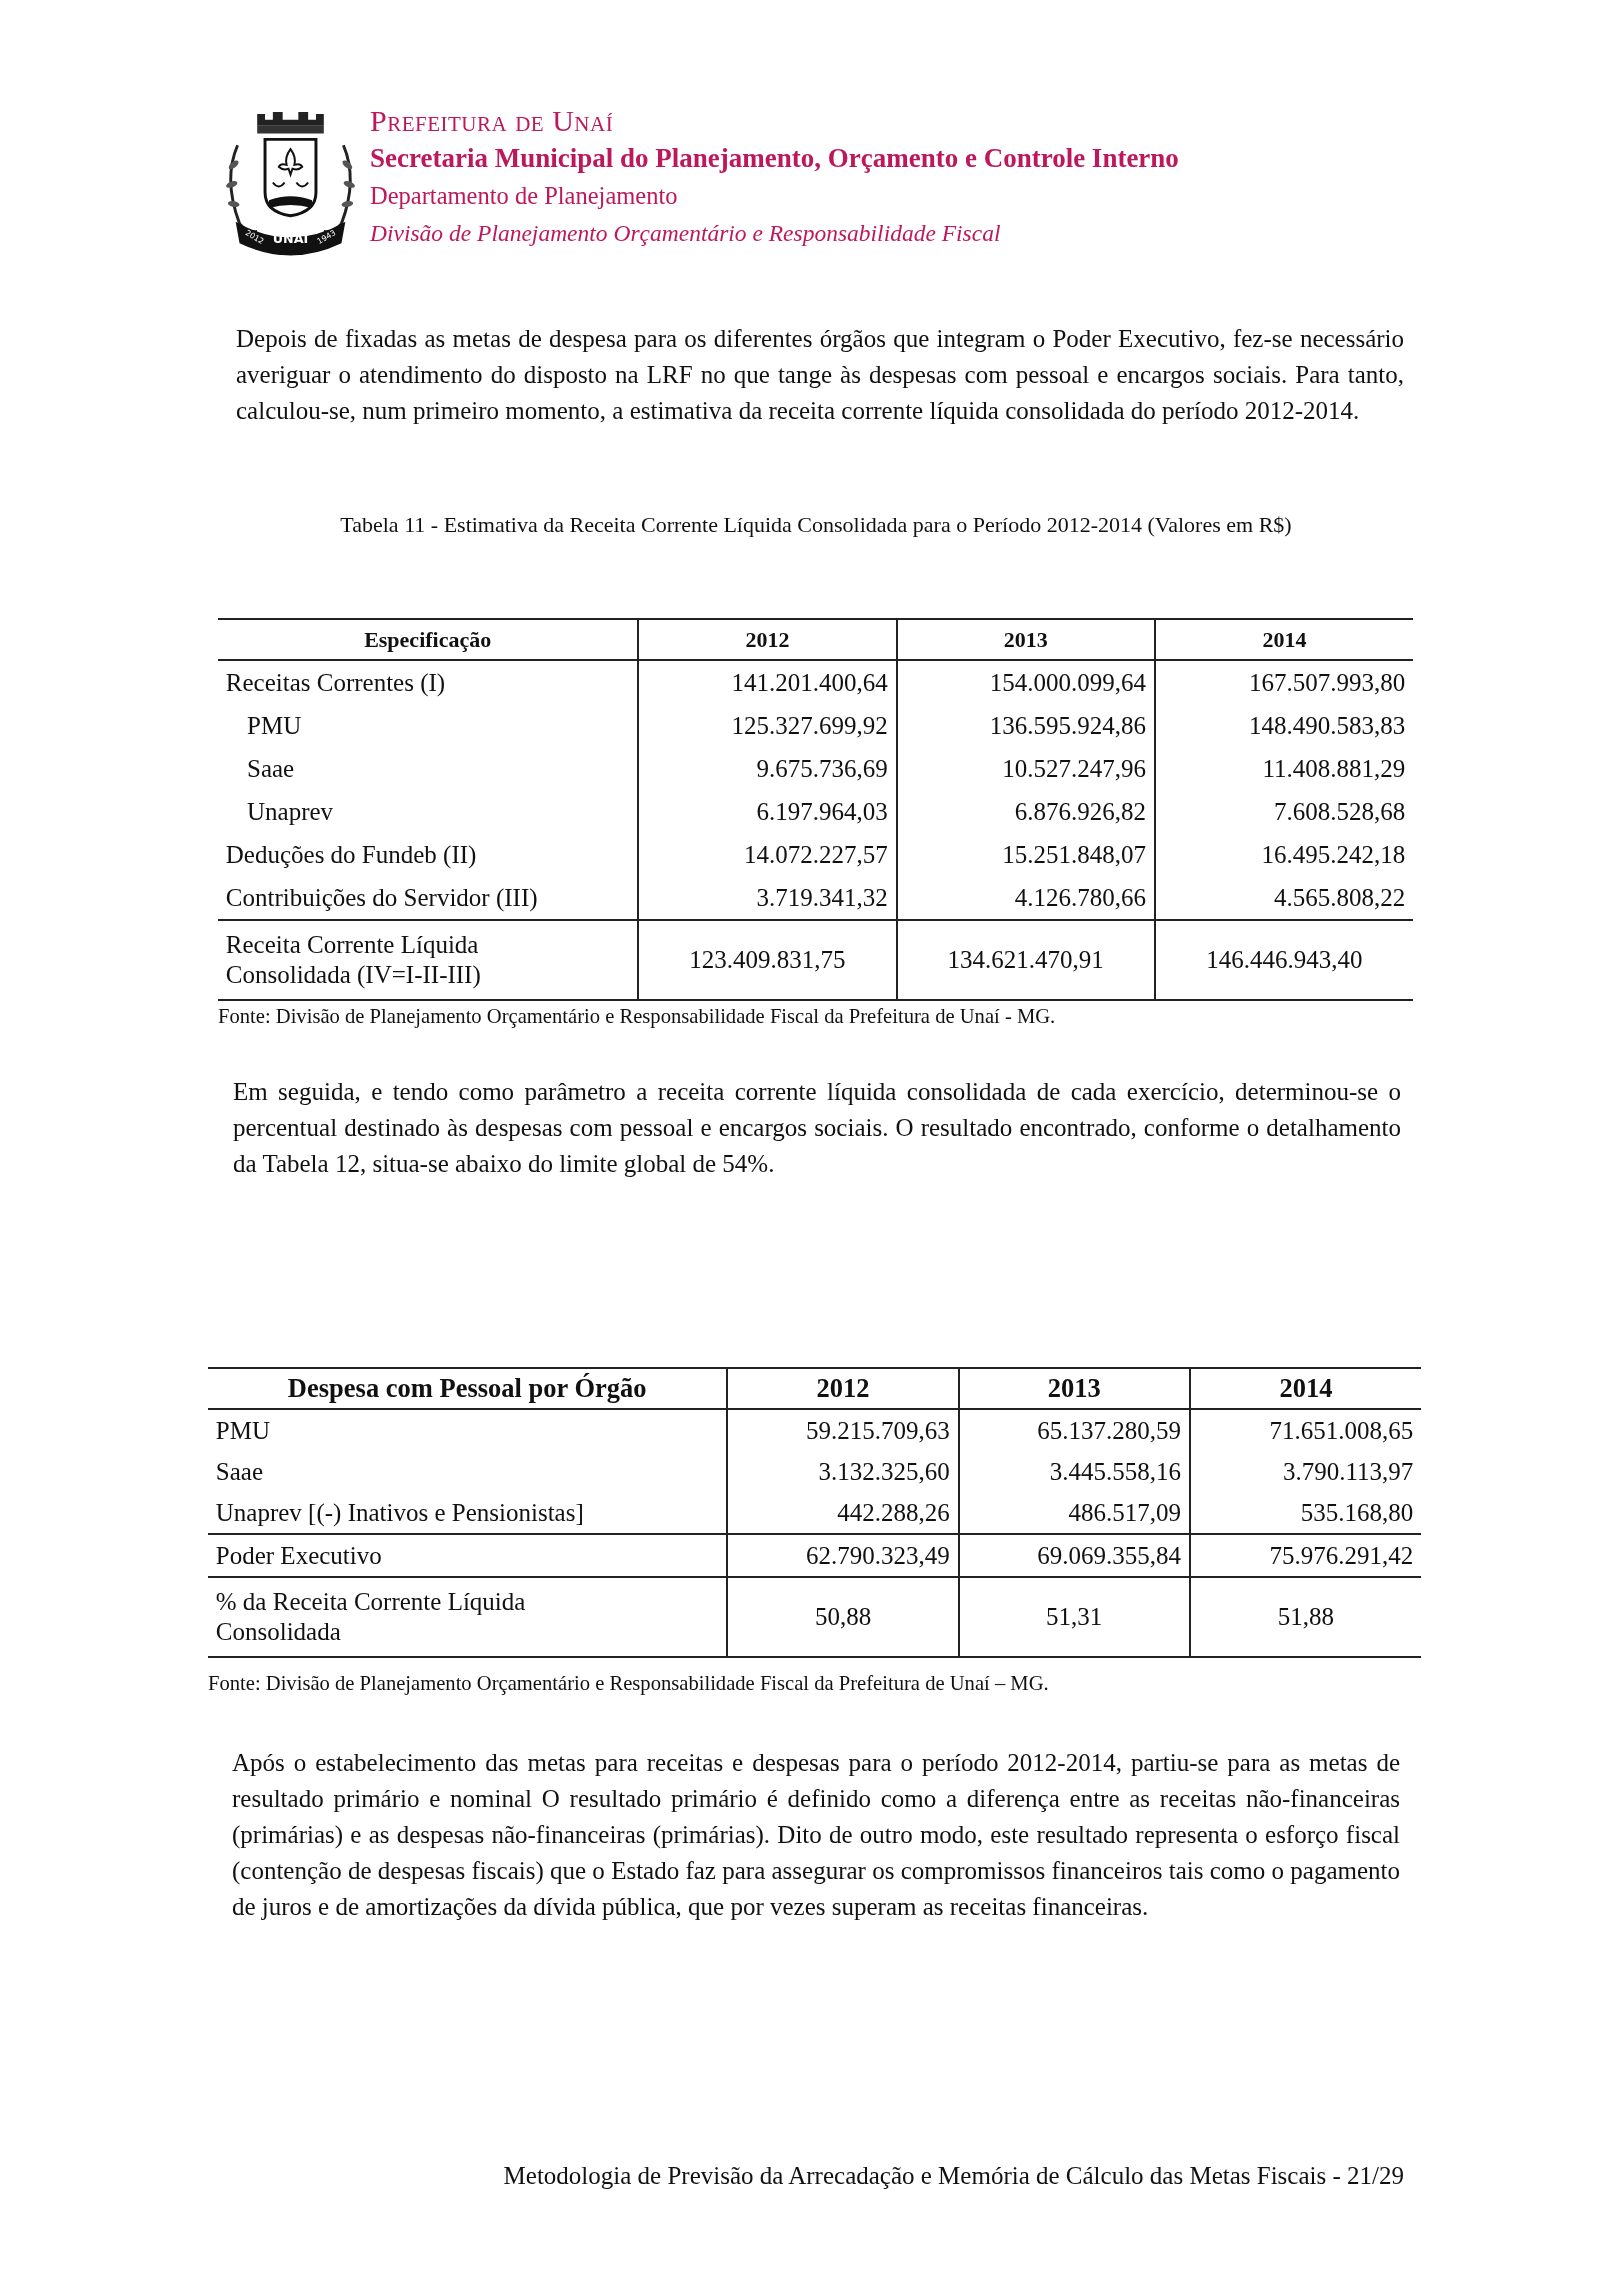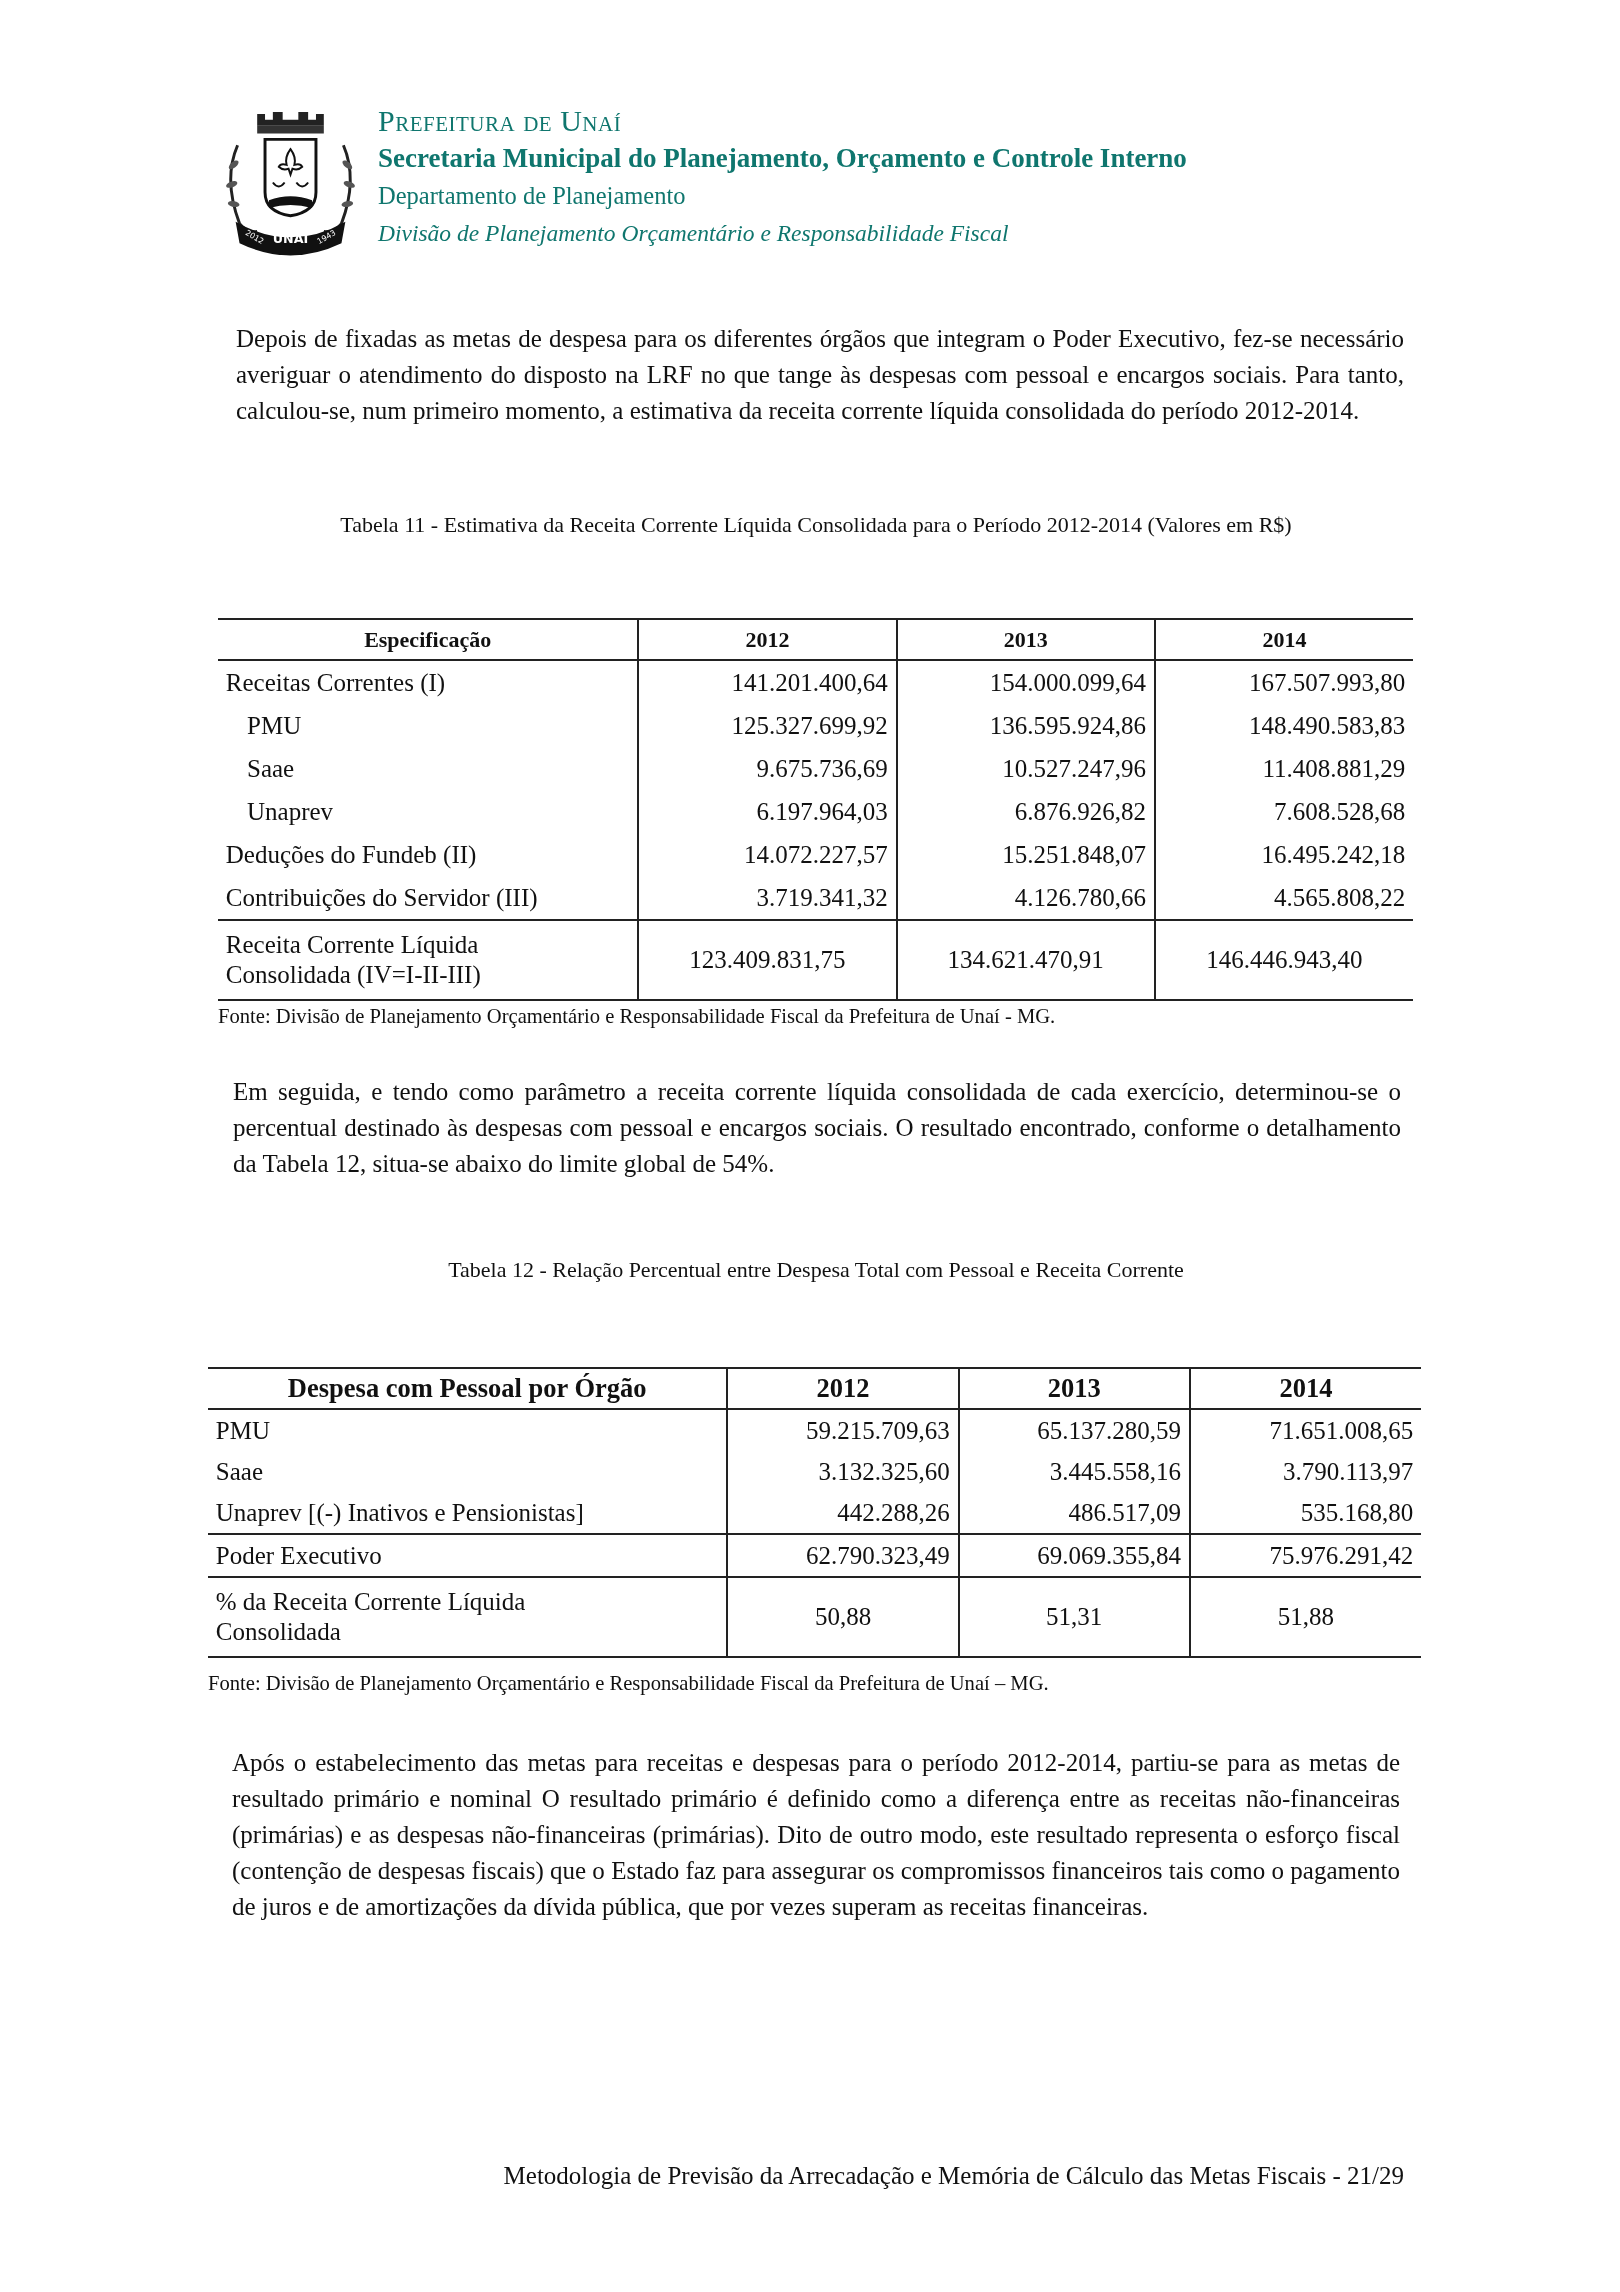--- a/index.html
+++ b/index.html
@@ -4,21 +4,21 @@
   <style>
     html, body { margin: 0; padding: 0; background: #ffffff; }
     body {
       width: 1620px; height: 2293px; position: relative; overflow: hidden;
       font-family: "Liberation Serif", "DejaVu Serif", serif; color: #111;
     }
     .abs { position: absolute; }
 
     
     .crest { left: 218px; top: 106px; width: 145px; height: 152px; }
-    .lh-line { left: 378px; white-space: nowrap; color: #0f766e; }
+    .lh-line { left: 370px; white-space: nowrap; color: #be185d; }
     .lh-title { top: 104px; font-size: 30px; letter-spacing: 0.5px; font-variant: small-caps; }
     .lh-sec { top: 143px; font-size: 27px; font-weight: bold; }
     .lh-dept { top: 182px; font-size: 24.5px; }
     .lh-div { top: 220px; font-size: 23.5px; font-style: italic; }
 
     
     .para {
       left: 232px; width: 1168px; font-size: 25px; line-height: 36px;
       text-align: justify; text-align-last: left;
     }
@@ -169,21 +169,20 @@
       <td class="center">134.621.470,91</td>
       <td class="center">146.446.943,40</td>
     </tr>
   </tbody>
 </table>
 <div class="abs source src1">Fonte: Divisão de Planejamento Orçamentário e Responsabilidade Fiscal da Prefeitura de Unaí - MG.</div>
 
 <p class="abs para p2" style="margin:1px">Em seguida, e tendo como parâmetro a receita corrente líquida consolidada de cada exercício, determinou-se o percentual destinado às despesas com pessoal e encargos sociais. O resultado encontrado, conforme o detalhamento da Tabela 12, situa-se abaixo do limite global de 54%.</p>
 
 <div class="abs caption cap2">
-  <span class="line">Tabela 12 - Relação Percentual entre Despesa Total com Pessoal e Receita Corrente</span>
 </div>
 
 <table class="fin" id="t12">
   <colgroup>
       <col class="c0">
       <col class="c1">
       <col class="c2">
       <col class="c3">
     </colgroup>
   <thead>

